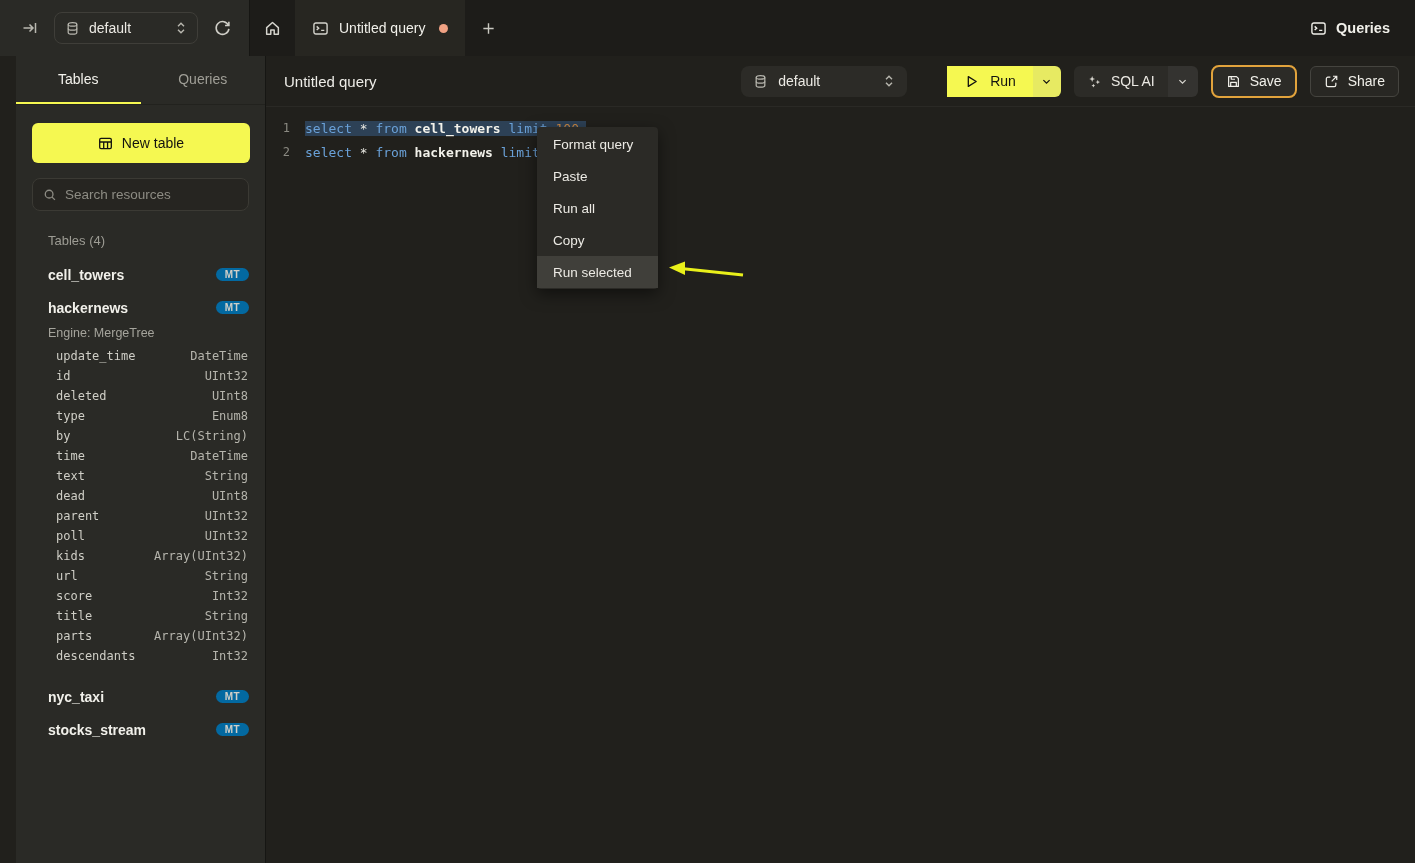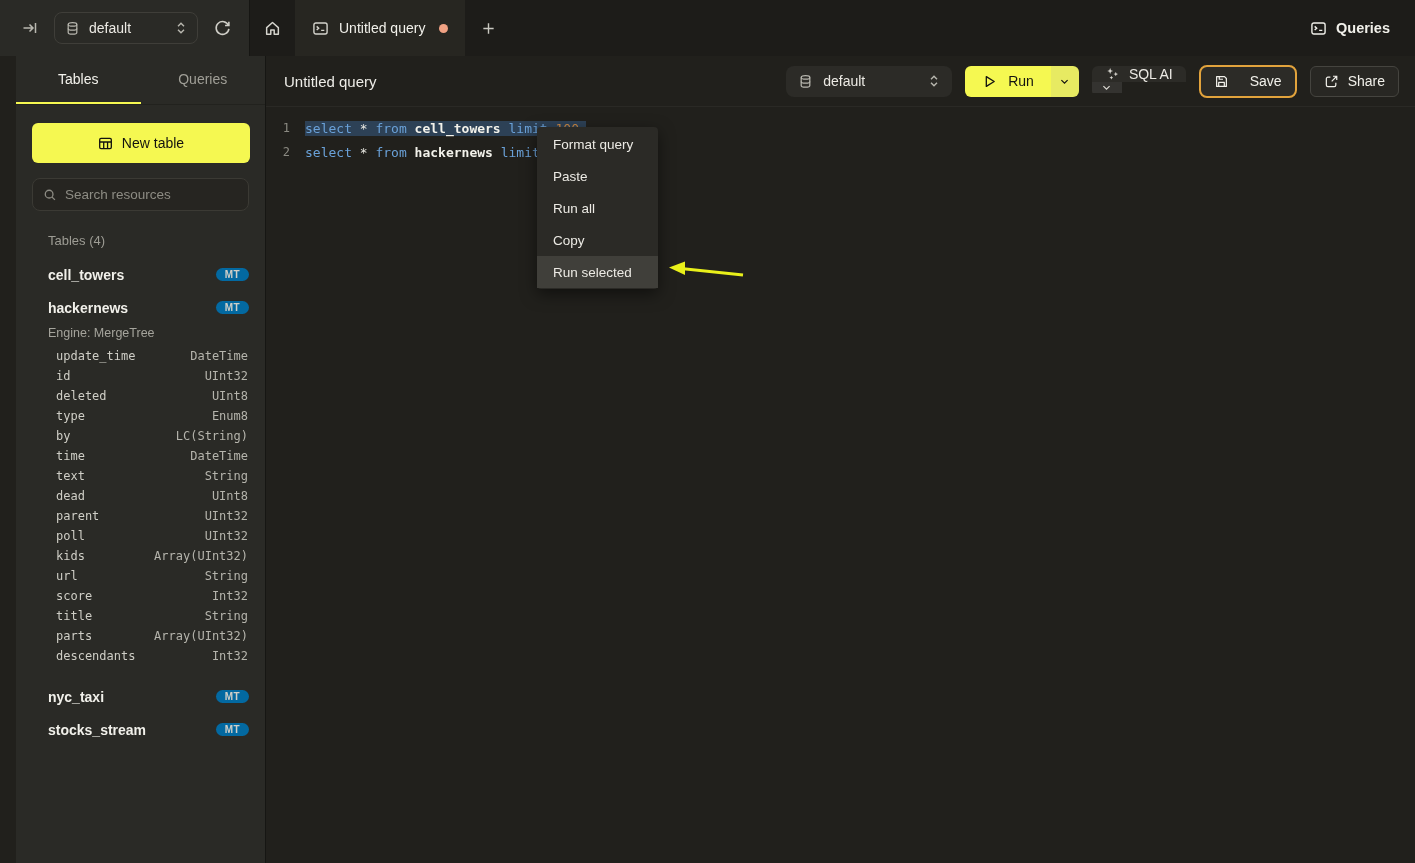--- a/index.html
+++ b/index.html
@@ -63,30 +63,30 @@
   .main { flex:1; background:#21201c; position:relative; }
   .main-header { height:51px; display:flex; align-items:center; padding:0 16px 0 18px;
     border-bottom:1px solid #2a2925; }
   .page-title { font-size:15px; color:#edece7; }
   .toolbar { margin-left:auto; display:flex; align-items:center; gap:13px; }
   .toolbar-db { width:166px; height:31px; background:#2c2b27; border:none; border-radius:8px;
     display:flex; align-items:center; gap:10px; padding:0 12px; color:#eceae4; font-size:14px; cursor:pointer; }
   .toolbar-db .grow { flex:1; text-align:left; }
   .run-btn { display:flex; height:31px; border-radius:6px; overflow:hidden; cursor:pointer; }
   .run-main { background:#f5f851; display:flex; align-items:center; gap:11px; padding:0 17px;
-    color:#141410; font-size:14px; font-weight:500; border:none; cursor:pointer; }
+    color:#141410; font-size:14px; font-weight:500; border:none; cursor:pointer;margin-left:27px; }
   .run-caret { background:#e7ea62; width:28px; display:flex; align-items:center; justify-content:center;
     border:none; cursor:pointer; color:#141410; }
-  .sqlai-btn { display:flex; height:31px; border-radius:6px; overflow:hidden; cursor:pointer;flex-direction:column; }
+  .sqlai-btn { display:flex; height:31px; border-radius:6px; overflow:hidden; cursor:pointer; }
   .sqlai-main { background:#2c2b27; display:flex; align-items:center; gap:9px; padding:0 13px;
     color:#eceae4; font-size:14px; border:none; cursor:pointer; }
   .sqlai-caret { background:#343330; width:30px; display:flex; align-items:center; justify-content:center;
     border:none; cursor:pointer; color:#d8d6cf; }
   .save-btn { height:33px; background:#2c2b27; border:2px solid #e2a33c; border-radius:8px;
-    display:flex; align-items:center; gap:21px; padding:0 13px; color:#f1f0ea; font-size:14px; cursor:pointer; }
+    display:flex; align-items:center; gap:9px; padding:0 13px; color:#f1f0ea; font-size:14px; cursor:pointer; }
   .share-btn { height:31px; background:#282723; border:1px solid #45443f; border-radius:6px;
     display:flex; align-items:center; gap:9px; padding:11px 13px; color:#f1f0ea; font-size:14px; cursor:pointer; }
 
   
   .editor { padding-top:9px; font-family:"DejaVu Sans Mono", monospace; font-size:13px; }
   .code-line { height:24px; display:flex; align-items:center; }
   .gutter { width:24px; flex:0 0 24px; text-align:right; color:#8b8a82; font-size:12px; }
   .code-text { margin-left:15px; white-space:pre; }
   .code-text span { white-space:pre; }
   .selection { background:#2d4156; padding-right:7px; }

